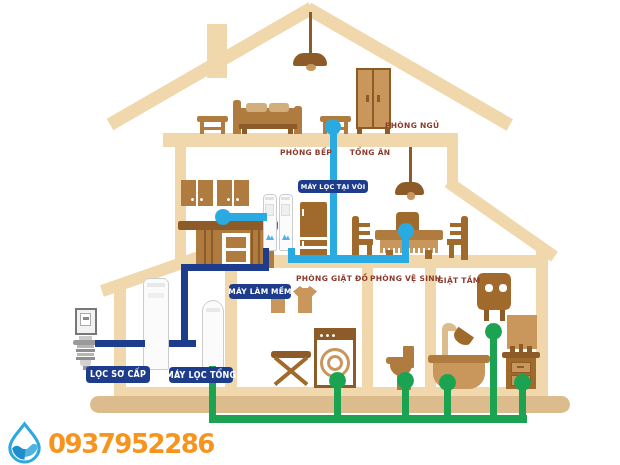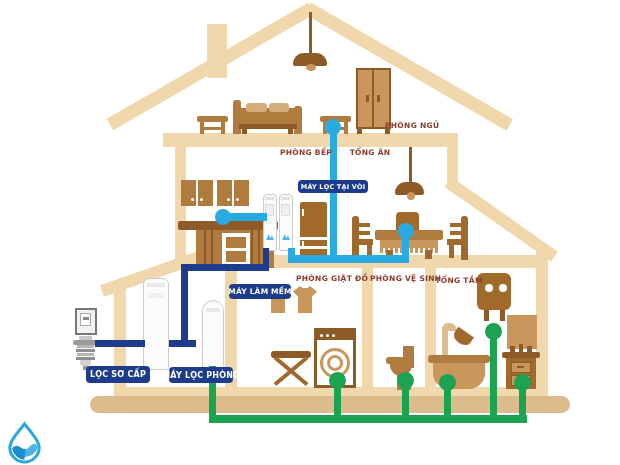--- a/index.html
+++ b/index.html
@@ -231,30 +231,31 @@
   <div class="dot lb" style="left:398px;top:223px;width:16px;height:16px;"></div>
   <div class="dot gr" style="left:329px;top:372px;width:17px;height:17px;"></div>
   <div class="dot gr" style="left:397px;top:372px;width:17px;height:17px;"></div>
   <div class="dot gr" style="left:439px;top:374px;width:17px;height:17px;"></div>
   <div class="dot gr" style="left:485px;top:323px;width:17px;height:17px;"></div>
   <div class="dot gr" style="left:514px;top:374px;width:17px;height:17px;"></div>
 
   <div class="badge" style="left:254px;top:180px;width:70px;height:13px;font-size:6.5px;">MÁY LỌC TẠI VÒI</div>
   <div class="badge" style="left:185px;top:284px;width:62px;height:15px;font-size:7.5px;">MÁY LÀM MỀM</div>
   <div class="badge" style="left:42px;top:366px;width:64px;height:17px;font-size:8px;">LỌC SƠ CẤP</div>
-  <div class="badge" style="left:125px;top:367px;width:64px;height:16px;font-size:8px;">MÁY LỌC PHÒNG</div>
+  <div class="badge" style="left:125px;top:367px;width:64px;height:16px;font-size:8px;">MÁY LỌC TỔNG</div>
 
   <div class="rlabel" style="left:385px;top:121px;width:58px;">PHÒNG NGỦ</div>
   <div class="rlabel" style="left:276px;top:148px;width:60px;text-align:center;">PHÒNG BẾP</div>
   <div class="rlabel" style="left:340px;top:148px;width:60px;text-align:center;">TỔNG ĂN</div>
   <div class="rlabel" style="left:296px;top:274px;width:68px;text-align:center;">PHÒNG GIẶT ĐỒ</div>
   <div class="rlabel" style="left:370px;top:274px;width:62px;text-align:center;">PHÒNG VỆ SINH</div>
-  <div class="rlabel" style="left:432px;top:276px;width:54px;text-align:center;">TỔNG TẮM</div>
+  <div class="rlabel" style="left:432px;top:276px;width:54px;text-align:center;">GIẶT TẮM</div>
 
   <svg class="a" style="left:3px;top:421px;" width="43" height="43" viewBox="0 0 44 44">
     <path d="M22,3 C17,10 7,19 7,27 a15,15 0 0 0 30,0 C37,19 27,10 22,3 Z" fill="#fff" stroke="#2FA8DF" stroke-width="3.2"></path>
     <path d="M9.5,28 q4,-5 8.5,-1 q5,4.5 10,-1.5 q3.5,-4 7.5,-0.5 l0,2 a13.5,13.5 0 0 1 -26,0 z" fill="#4FB4E4"></path>
     <path d="M9.5,28 q4,-5 8.5,-1 q2.5,2.2 5,1.6 l-1,11 a13.5,13.5 0 0 1 -12.5,-11 z" fill="#1C8FCC"></path>
   </svg>
   <div id="hotline">
+      <span style="color:#F7941E;">0937952286</span>
   </div>
 
 </div>
 
 </body></html>

